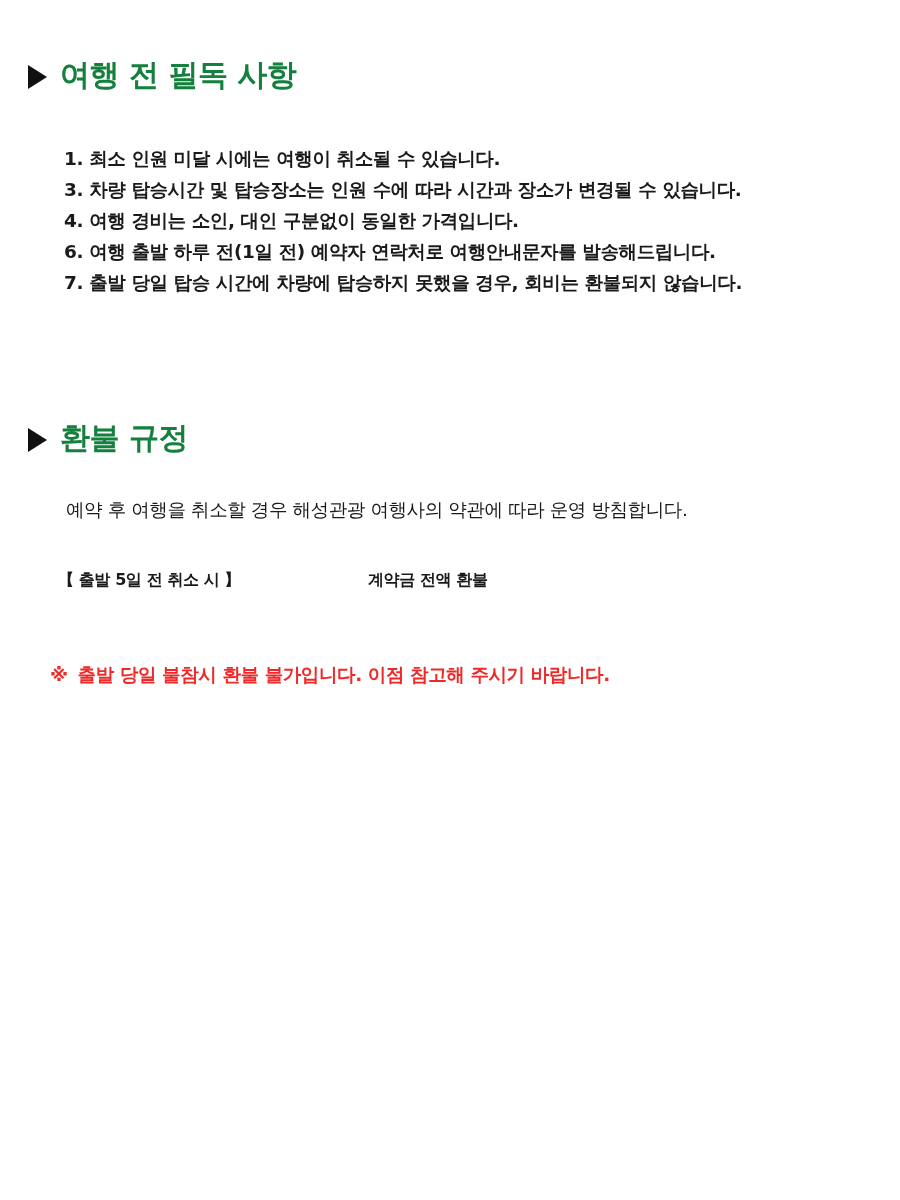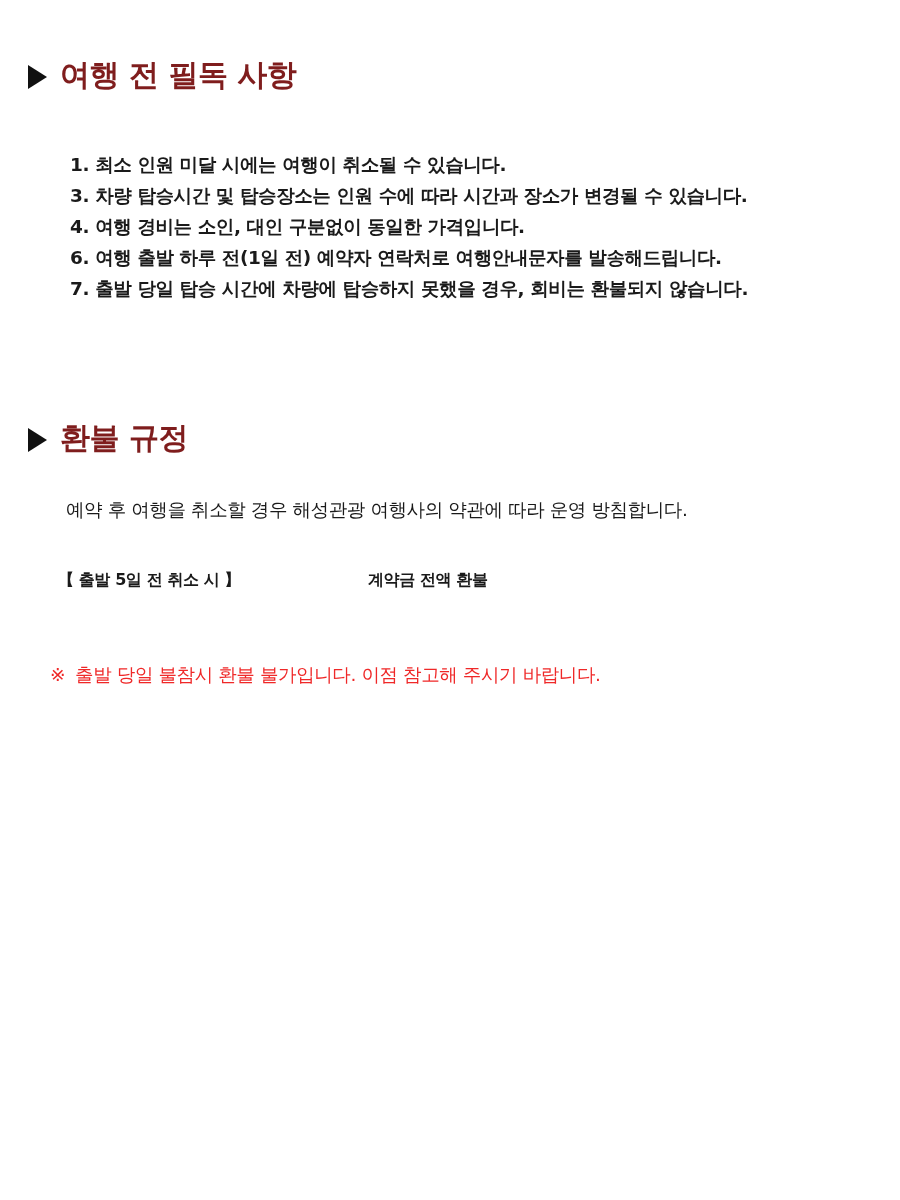--- a/index.html
+++ b/index.html
@@ -23,21 +23,21 @@
     position: relative;
   }
 
   
   .section-heading {
     display: flex;
     align-items: center;
     font-size: 30px;
     font-weight: bold;
     letter-spacing: -0.5px;
-    color: #7f1d1d;
+    color: #15803d;
   }
   .heading-marker {
     display: inline-block;
     width: 0;
     height: 0;
     border-left: 19px solid #111111;
     border-top: 12px solid transparent;
     border-bottom: 12px solid transparent;
     margin-right: 13px;
     position: relative;
@@ -53,21 +53,21 @@
     position: absolute;
     left: 28px;
     top: 418px;
   }
 
   
   .notice-list {
     position: absolute;
     left: 58px;
     top: 137px;
-    margin: 12px;
+    margin: 6px;
     padding: 0;
     list-style: none;
   }
   .notice-list li {
     font-size: 18.5px;
     font-weight: bold;
     line-height: 31px;
     letter-spacing: -0.4px;
     color: #1a1a1a;
     white-space: nowrap;
@@ -103,21 +103,21 @@
   }
   .refund-table td.term {
     width: 310px;
   }
 
   .refund-warning {
     position: absolute;
     left: 50px;
     top: 662px;
     font-size: 18.5px;
-    font-weight: normal;
+    font-weight: bold;
     letter-spacing: -0.4px;
     color: #ef2828;
     white-space: nowrap;
   }
   .refund-warning .mark {
     margin-right: 10px;
   }
 </style>
 </head>
 <body>

